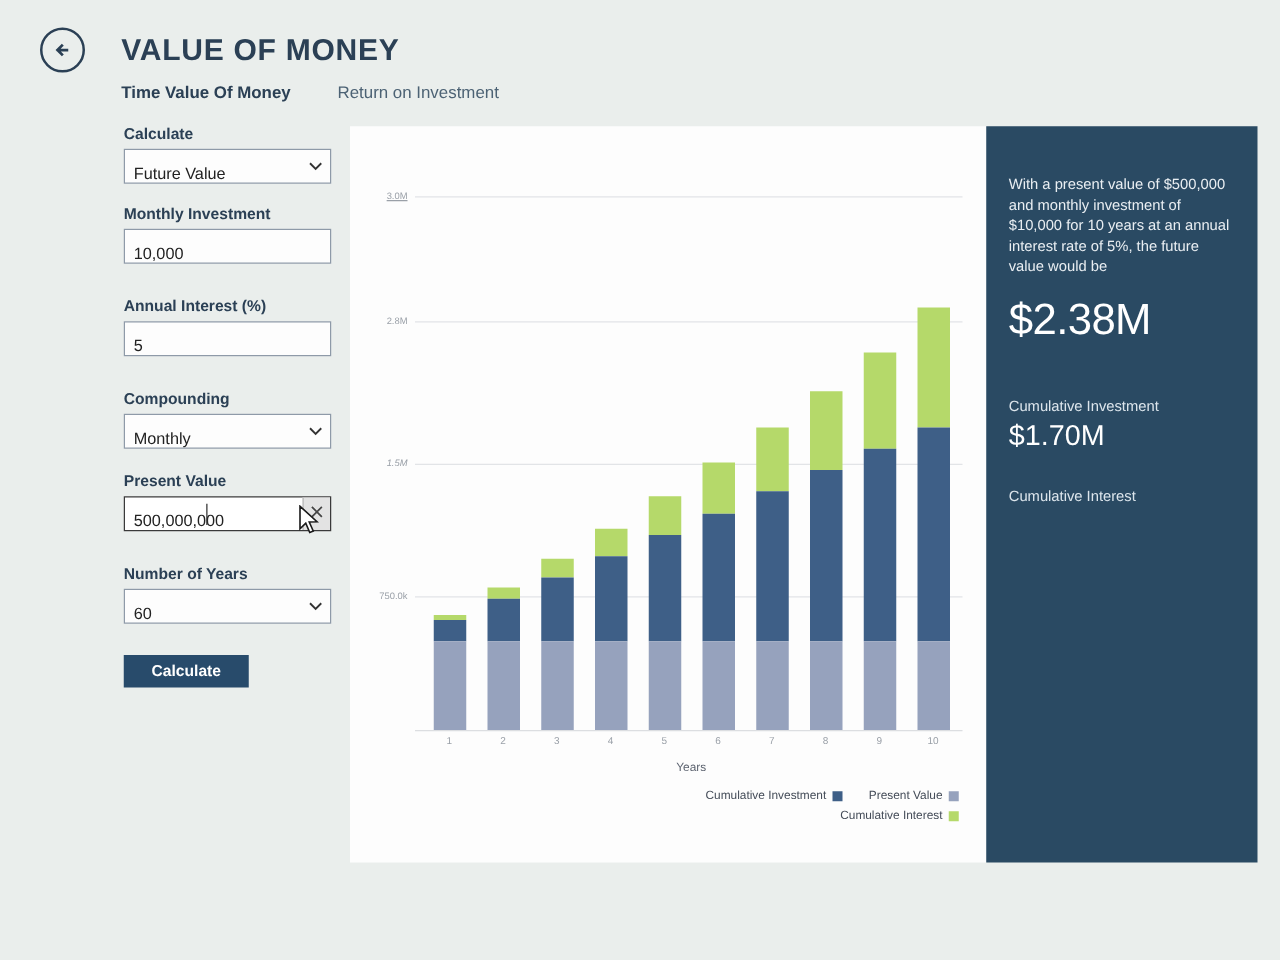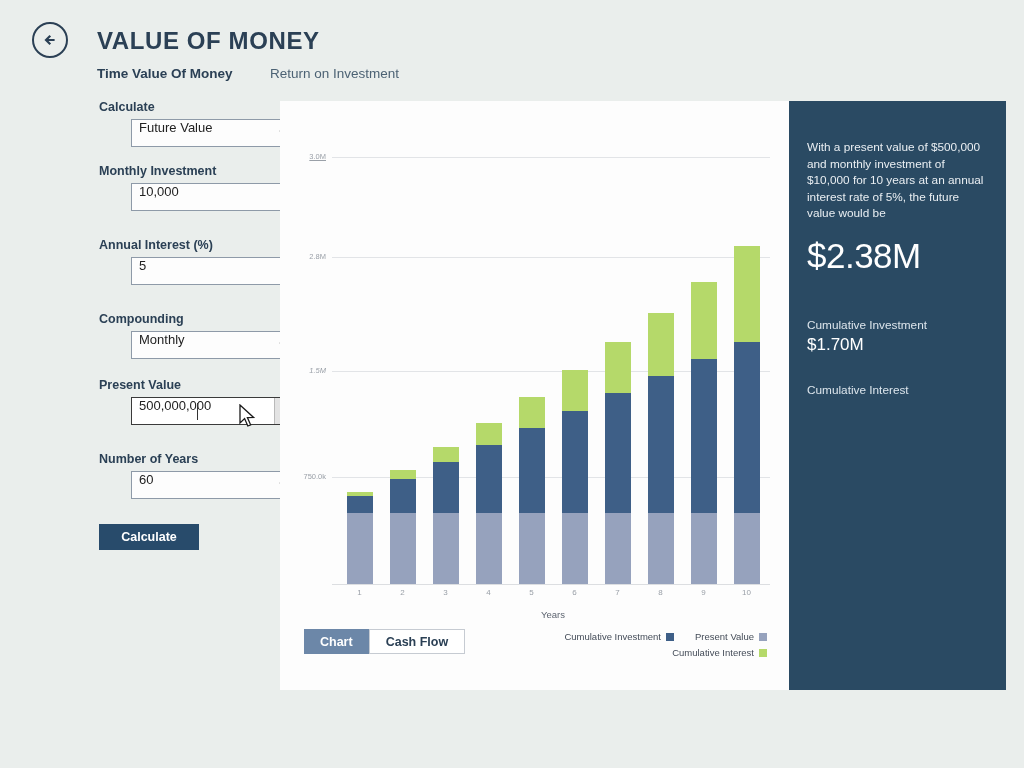--- a/index.html
+++ b/index.html
@@ -46,21 +46,21 @@
     width: 180px; height: 590px;
   }
   .field { position: absolute; left: 0; width: 166px; }
   .field-label {
     font-size: 12.5px; color: #2b4055; font-weight: bold;
     margin-bottom: 5px; white-space: nowrap;
   }
   .control {
     position: relative; width: 166px; height: 28px;
     background: #fdfdfd; border: 1px solid #8e9aa8;
-    display: flex; align-items: flex-start; margin-left: 32px;
+    display: flex; align-items: flex-end;
   }
   .control .val {
     font-size: 13px; color: #222; padding-left: 7px;
     flex: 1; overflow: hidden; white-space: nowrap;
   }
   .chev {
     width: 20px; height: 26px; display: flex;
     align-items: center; justify-content: center; margin-right: 2px;
   }
   .control.focused { border: 1px solid #3a3a3a; background: #ffffff; }
@@ -160,21 +160,21 @@
     width: 217px; height: 589px;
     background: #2a4a63; color: #ffffff;
     padding: 38px 18px 0 18px;
   }
   #summary-text { font-size: 11.8px; line-height: 16.5px; color: #e9eef2; }
   #future-value {
     font-size: 35px; margin-top: 14px; color: #ffffff; letter-spacing: -0.5px;
   }
   .metric-label { font-size: 11.8px; color: #dce5ec; }
   #cum-invest-label { margin-top: 42px; }
-  #cum-invest-value { font-size: 17px; margin-top: 3px; }
+  #cum-invest-value { font-size: 23px; margin-top: 3px; }
   #cum-interest-label { margin-top: 28px; }
   #cum-interest-value { font-size: 23px; margin-top: 3px; }
 </style>
 </head>
 <body>
 
 <div id="header">
   <div id="back-button">
     <span>
       <svg width="20" height="20" viewBox="0 0 20 20">
@@ -360,24 +360,20 @@
         <div class="xtick">5</div>
         <div class="xtick">6</div>
         <div class="xtick">7</div>
         <div class="xtick">8</div>
         <div class="xtick">9</div>
         <div class="xtick">10</div>
       </div>
     <div id="xaxis-title">Years</div>
   </div>
 
-  <div id="view-tabs">
-    <div class="view-tab active">Chart</div>
-    <div class="view-tab inactive">Cash Flow</div>
-  </div>
 
   <div id="legend">
     <div class="legend-line">
       <div class="legend-item">
         <span class="legend-label">Cumulative Investment</span>
         <span class="swatch" id="sw-investment" style="background: rgb(62, 95, 135);"></span>
       </div>
       <div class="legend-item">
         <span class="legend-label">Present Value</span>
         <span class="swatch" id="sw-present" style="background: rgb(150, 162, 189);"></span>

